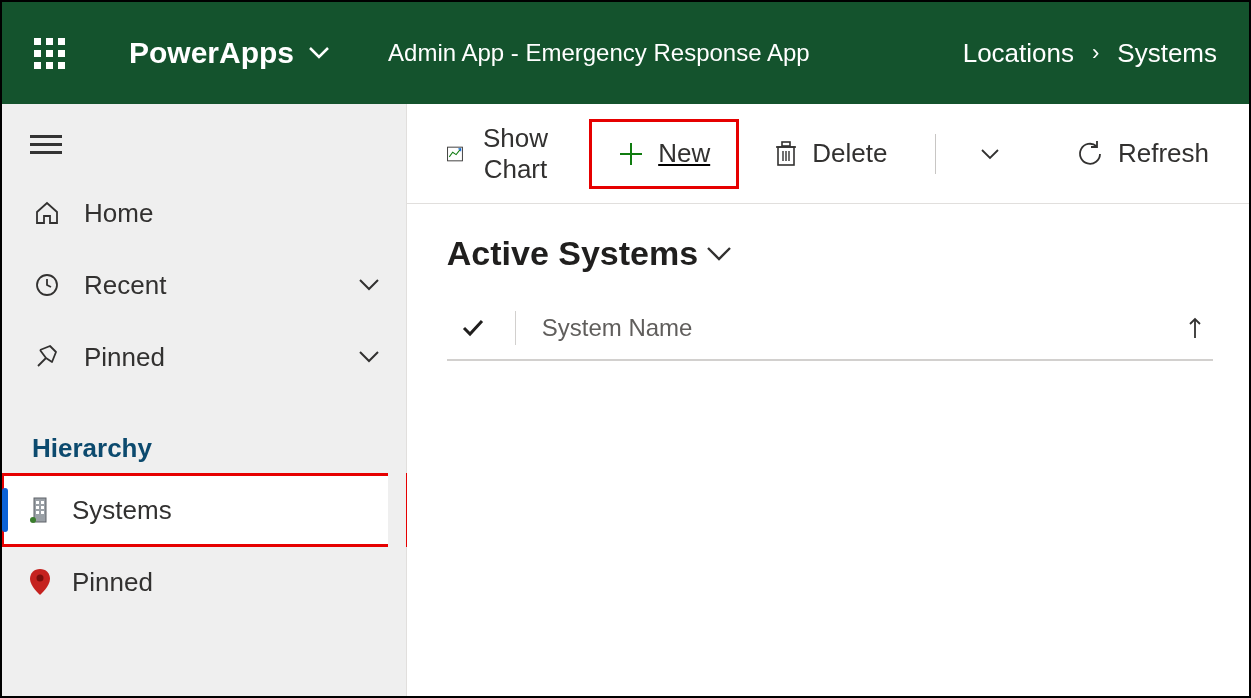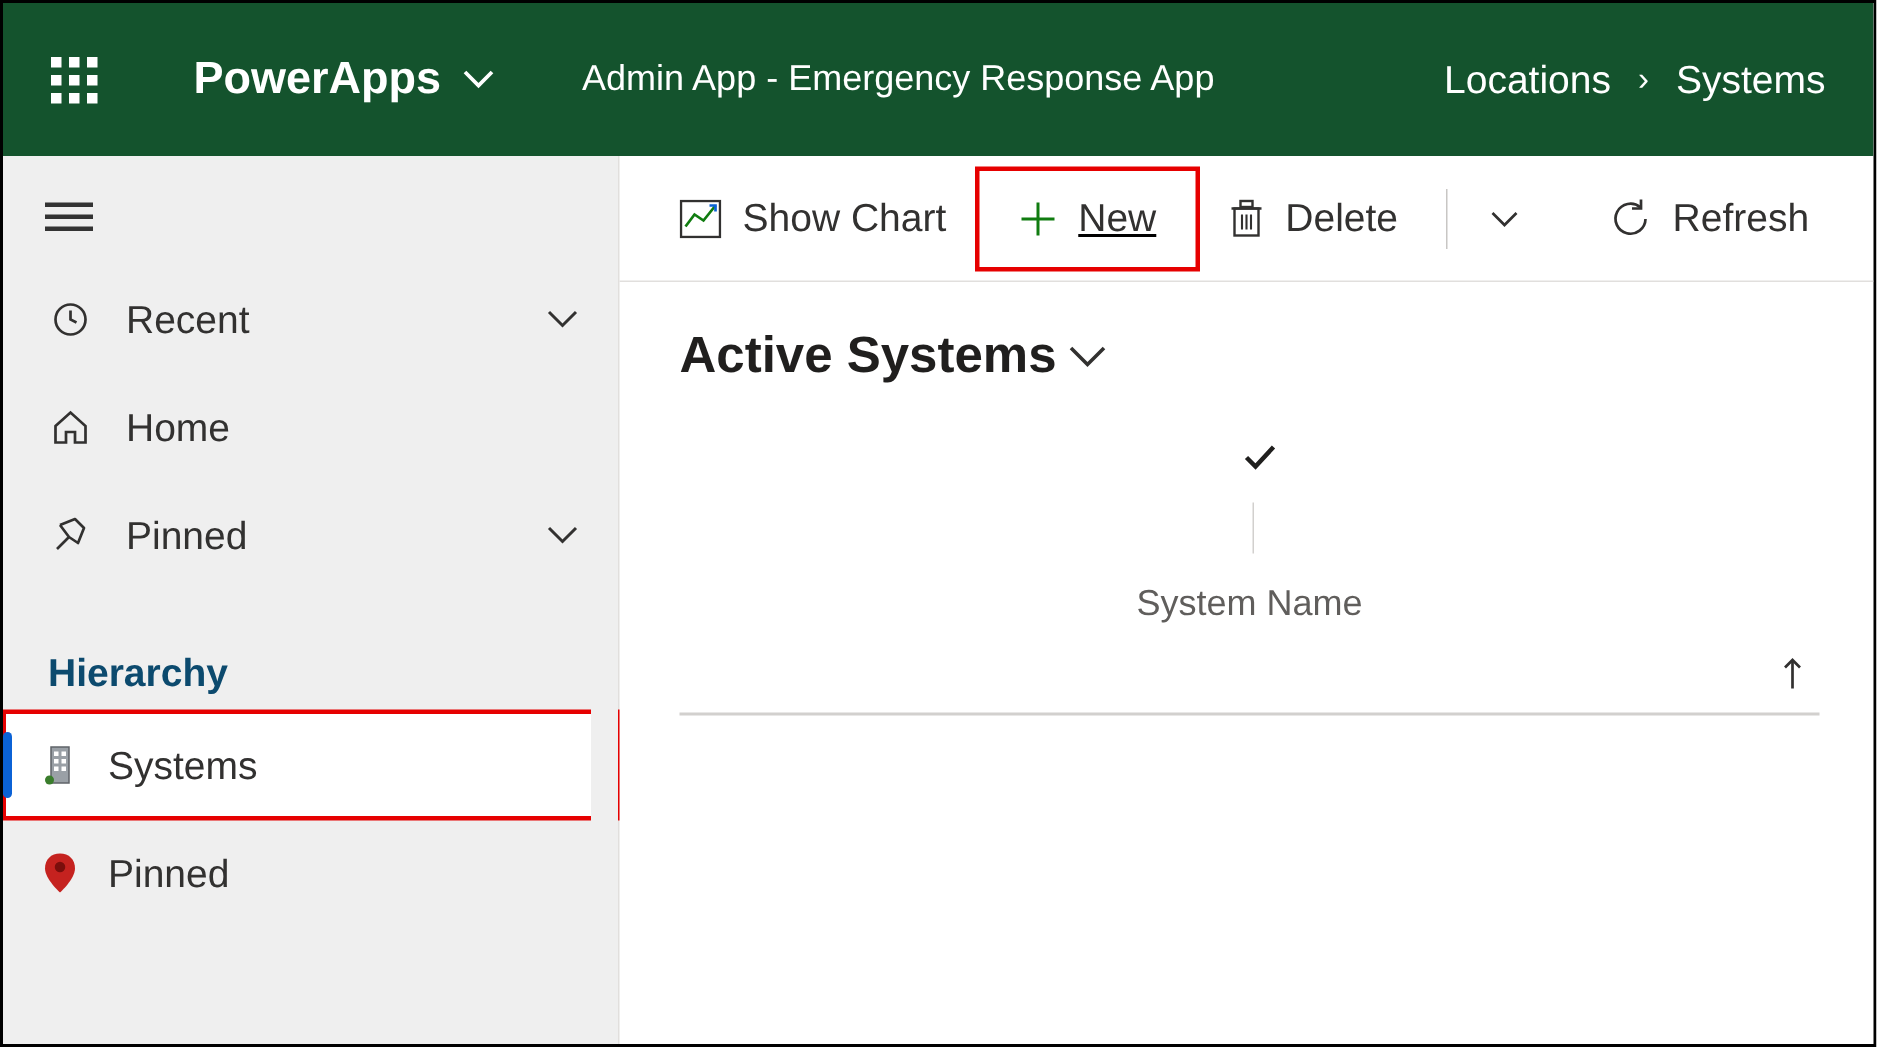--- a/index.html
+++ b/index.html
@@ -41,32 +41,32 @@
   .nav-sub { display:flex; align-items:center; height:72px; padding:0 12px 0 24px; font-size:26px; color:#323130; gap:18px; position:relative; }
   .nav-sub.active { background:#fff; }
   .nav-sub.active::before { content:""; position:absolute; left:0; top:14px; bottom:14px; width:6px; background:#0b62d6; border-radius:3px; }
   .nav-sub .bullet { width:28px; height:28px; display:flex; align-items:center; justify-content:center; }
 
   .highlight-red { outline: 3px solid #e60000; outline-offset:-2px; }
 
   
   .main { flex:1; display:flex; flex-direction:column; border-left:1px solid #e1dfdd; }
 
-  .cmdbar { height:84px; border-bottom:1px solid #e1dfdd; display:flex; align-items:center; padding:0 18px; gap:0; }
+  .cmdbar { height:100px; border-bottom:1px solid #e1dfdd; display:flex; align-items:center; padding:0 18px; gap:16px; }
   .cmdbtn { display:flex; align-items:center; gap:14px; font-size:26px; color:#323130; padding:0 22px; height:60px; background:transparent; border:none; }
   .cmdbtn.green svg { stroke:#107c10; }
   .cmdbtn.green { color:#323130; }
   .divider { width:1px; height:40px; background:#c8c6c4; margin:0 10px; }
   .chev-down-small { padding:0 18px; height:60px; display:flex; align-items:center;}
   .new-wrap { display:flex; align-items:center; }
   .highlight-red-cmd { outline:3px solid #e60000; padding:2px 4px;text-decoration:underline; }
 
   .viewarea { padding: 30px 36px 0 40px; flex:1; }
   .viewtitle { display:flex; align-items:center; gap:8px; font-size:34px; font-weight:600; color:#201f1e; margin-bottom:38px; }
-  .gridhead { display:flex; align-items:center; border-bottom:2px solid #d2d0ce; padding:0 0 14px 0; gap:20px; font-size:24px; color:#605e5c;flex-direction:column; }
+  .gridhead { display:flex; align-items:center; border-bottom:2px solid #d2d0ce; padding:0 0 14px 0; gap:20px; font-size:24px; color:#605e5c; }
   .gridhead .sortarrow { margin-left:auto; padding-right:10px;}
   .col-divider { width:1px; height:34px; background:#d2d0ce; margin:0 6px 0 10px;}
 
   svg { display:block; }
 </style>
 </head>
 <body>
 
 <div class="frame">
 
@@ -105,38 +105,38 @@
           <div></div>
       </div>
       <div class="sidebar-scroll">
         <div class="scroll-arrow-up">▲</div>
         <div class="scroll-thumb"></div>
 
         <div class="navlist">
           <div class="nav-item">
             <span class="icon-slot">
               <svg width="26" height="26" viewBox="0 0 26 26">
+                  <path d="M3 12 L13 3 L23 12 V23 H16 V16 H10 V23 H3 Z" fill="none" stroke="#323130" stroke-width="1.8"></path>
+                </svg>
+            </span>
+            <span>Home</span>
+          </div>
+          <div class="nav-item">
+            <span class="icon-slot">
+              <svg width="26" height="26" viewBox="0 0 26 26">
                   <circle cx="13" cy="13" r="10" fill="none" stroke="#323130" stroke-width="1.8"></circle>
                   <polyline points="13,7 13,13 17,15" fill="none" stroke="#323130" stroke-width="1.8"></polyline>
                 </svg>
             </span>
             <span>Recent</span>
             <span class="expand">
               <svg width="22" height="14" viewBox="0 0 22 14">
                   <polyline points="2,2 11,11 20,2" fill="none" stroke="#323130" stroke-width="2"></polyline>
                 </svg>
             </span>
-          </div>
-          <div class="nav-item">
-            <span class="icon-slot">
-              <svg width="26" height="26" viewBox="0 0 26 26">
-                  <path d="M3 12 L13 3 L23 12 V23 H16 V16 H10 V23 H3 Z" fill="none" stroke="#323130" stroke-width="1.8"></path>
-                </svg>
-            </span>
-            <span>Home</span>
           </div>
           <div class="nav-item">
             <span class="icon-slot">
               <svg width="26" height="26" viewBox="0 0 26 26">
                   <path d="M6 6 L16 2 L22 8 L18 18 L12 14 L4 22 M12 14 L6 6" fill="none" stroke="#323130" stroke-width="1.8" stroke-linejoin="round"></path>
                 </svg>
             </span>
             <span>Pinned</span>
             <span class="expand">
               <svg width="22" height="14" viewBox="0 0 22 14">

